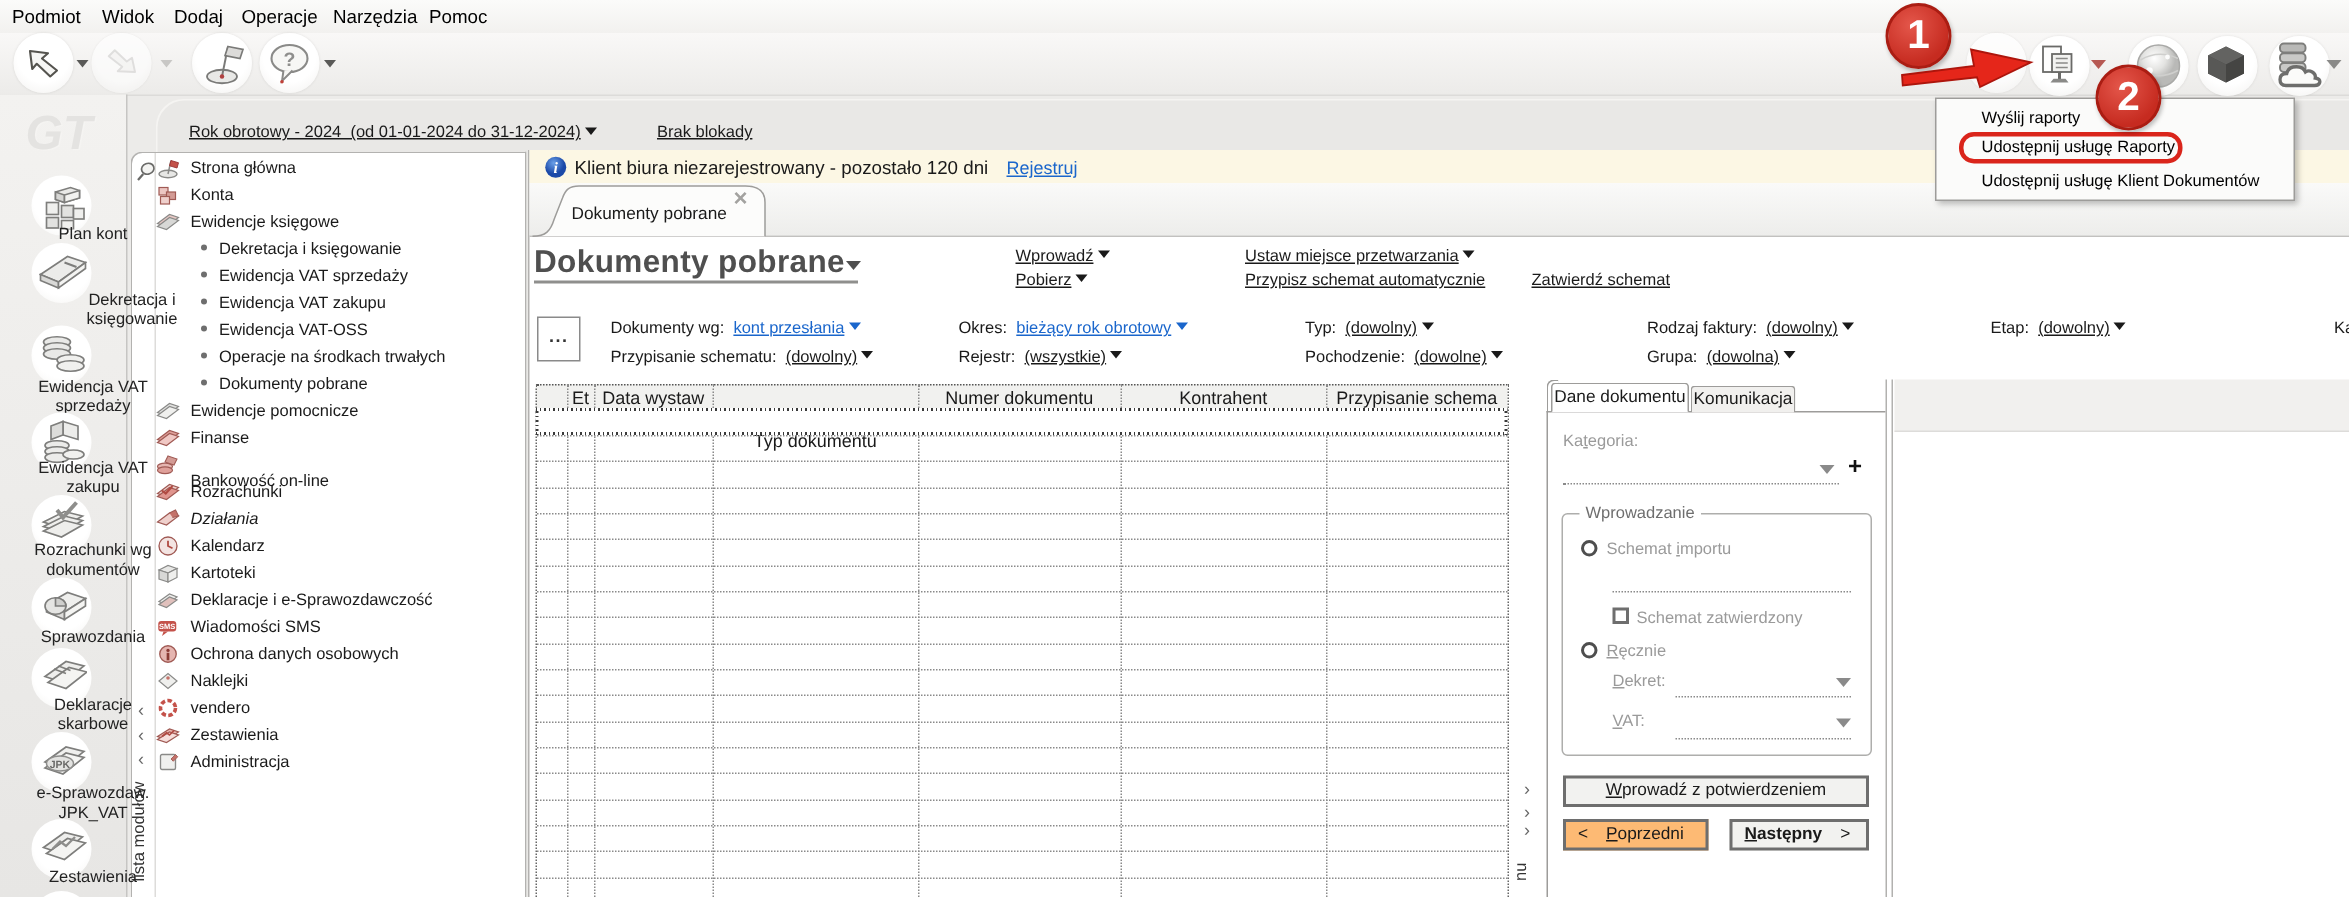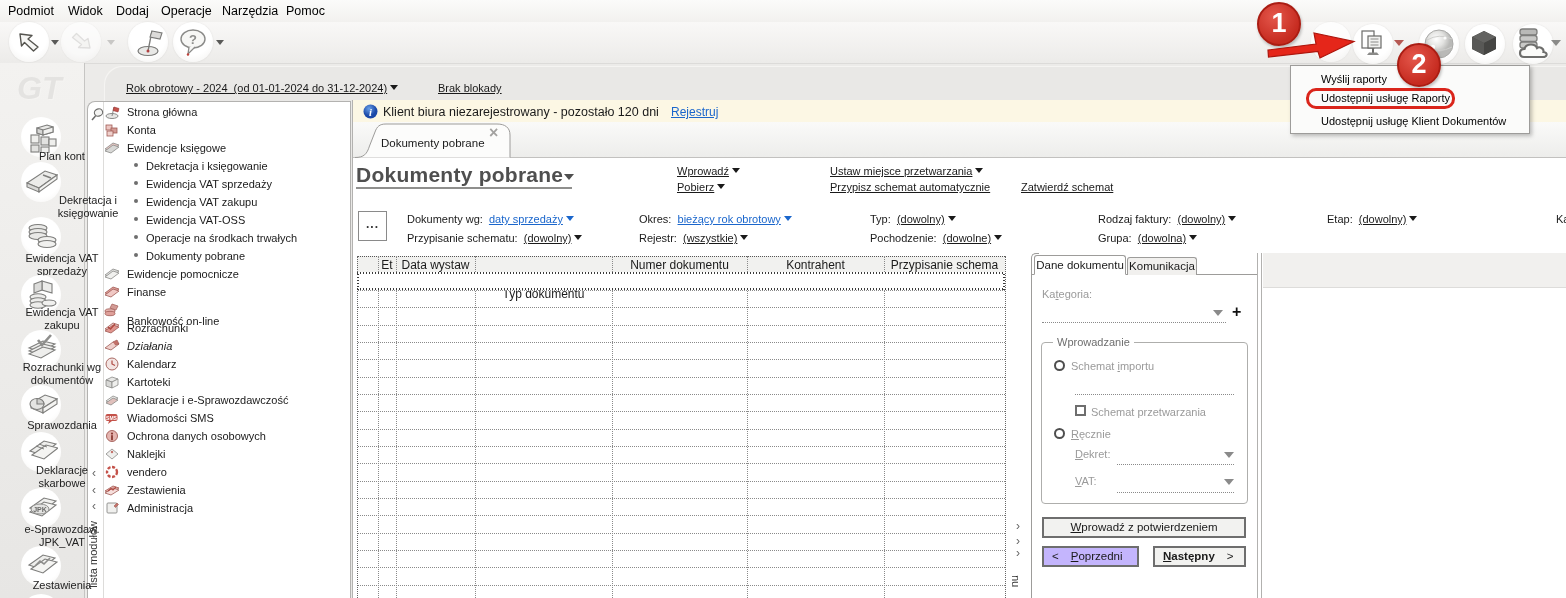--- a/index.html
+++ b/index.html
@@ -390,21 +390,21 @@
   <div class="abs" style="left:356px;top:187px;width:216px;height:0;border-top:2px solid #8f8f8d;"></div>
   <div class="abs" style="left:564px;top:174px;width:0;height:0;border-left:5px solid transparent;border-right:5px solid transparent;border-top:6px solid #4f4f4f;"></div>
   <div class="abs ul flink" style="left:677px;top:165px;">Wprowadź<span class="caret"></span></div>
   <div class="abs ul flink" style="left:677px;top:181px;">Pobierz<span class="caret"></span></div>
   <div class="abs ul flink" style="left:830px;top:165px;">Ustaw miejsce przetwarzania<span class="caret"></span></div>
   <div class="abs ul flink" style="left:830px;top:181px;">Przypisz schemat automatycznie</div>
   <div class="abs ul flink" style="left:1021px;top:181px;">Zatwierdź schemat</div>
 </div>
 <div id="filters">
   <div class="abs" style="left:358px;top:211px;width:29px;height:30px;background:#fff;border:1px solid #8a8a8a;box-sizing:border-box;text-align:center;line-height:25px;font-weight:bold;color:#333;letter-spacing:1px;">...</div>
-  <div class="abs flink" style="left:407px;top:213px;">Dokumenty wg:&nbsp; <span class="blue ul">daty sprzedaży</span><span class="caret b"></span></div>
+  <div class="abs flink" style="left:407px;top:213px;">Dokumenty wg:&nbsp; <span class="blue ul">kont przesłania</span><span class="caret b"></span></div>
   <div class="abs flink" style="left:407px;top:232px;">Przypisanie schematu:&nbsp; <span class="ul">(dowolny)</span><span class="caret"></span></div>
   <div class="abs flink" style="left:639px;top:213px;">Okres:&nbsp; <span class="blue ul">bieżący rok obrotowy</span><span class="caret b"></span></div>
   <div class="abs flink" style="left:639px;top:232px;">Rejestr:&nbsp; <span class="ul">(wszystkie)</span><span class="caret"></span></div>
   <div class="abs flink" style="left:870px;top:213px;">Typ:&nbsp; <span class="ul">(dowolny)</span><span class="caret"></span></div>
   <div class="abs flink" style="left:870px;top:232px;">Pochodzenie:&nbsp; <span class="ul">(dowolne)</span><span class="caret"></span></div>
   <div class="abs flink" style="left:1098px;top:213px;">Rodzaj faktury:&nbsp; <span class="ul">(dowolny)</span><span class="caret"></span></div>
   <div class="abs flink" style="left:1098px;top:232px;">Grupa:&nbsp; <span class="ul">(dowolna)</span><span class="caret"></span></div>
   <div class="abs flink" style="left:1327px;top:213px;">Etap:&nbsp; <span class="ul">(dowolny)</span><span class="caret"></span></div>
   <div class="abs flink" style="left:1556px;top:213px;">Kategoria</div>
 </div>
@@ -460,31 +460,31 @@
   <div class="abs gray" style="left:1042px;top:288px;font-size:11px;">Ka<u>t</u>egoria:</div>
   <div class="abs caret g" style="left:1210px;top:310px;border-left-width:5px;border-right-width:5px;border-top-width:6px;"></div>
   <div class="abs" style="left:1232px;top:303px;font-size:16px;font-weight:bold;color:#111;">+</div>
   <div class="abs dotline" style="left:1042px;top:322px;width:184px;"></div>
   <div class="abs" style="left:1041px;top:342px;width:207px;height:162px;border:1px solid #aeaeac;border-radius:4px;box-sizing:border-box;"></div>
   <div class="abs" style="left:1053px;top:336px;background:#fff;padding:0 4px;font-size:11px;color:#6e6e6e;">Wprowadzanie</div>
   <div class="abs" style="left:1054px;top:360px;width:11px;height:11px;border:2px solid #4e4e4e;border-radius:50%;box-sizing:border-box;background:#fff;"></div>
   <div class="abs gray" style="left:1071px;top:360px;font-size:11px;">Schemat <u>i</u>mportu</div>
   <div class="abs dotline" style="left:1075px;top:394px;width:159px;"></div>
   <div class="abs" style="left:1075px;top:405px;width:11px;height:11px;border:2px solid #6e6e6e;box-sizing:border-box;background:#fff;"></div>
-  <div class="abs gray" style="left:1091px;top:406px;font-size:11px;">Schemat przetwarzania</div>
+  <div class="abs gray" style="left:1091px;top:406px;font-size:11px;">Schemat zatwierdzony</div>
   <div class="abs" style="left:1054px;top:428px;width:11px;height:11px;border:2px solid #4e4e4e;border-radius:50%;box-sizing:border-box;background:#fff;"></div>
   <div class="abs gray" style="left:1071px;top:428px;font-size:11px;"><u>R</u>ęcznie</div>
   <div class="abs gray" style="left:1075px;top:448px;font-size:11px;"><u>D</u>ekret:</div>
   <div class="abs dotline" style="left:1117px;top:464px;width:117px;"></div>
   <div class="abs caret g" style="left:1221px;top:452px;border-left-width:5px;border-right-width:5px;border-top-width:6px;"></div>
   <div class="abs gray" style="left:1075px;top:475px;font-size:11px;"><u>V</u>AT:</div>
   <div class="abs dotline" style="left:1117px;top:492px;width:117px;"></div>
   <div class="abs caret g" style="left:1221px;top:479px;border-left-width:5px;border-right-width:5px;border-top-width:6px;"></div>
   <div class="abs" style="left:1042px;top:517px;width:204px;height:21px;background:#f2f2f0;border:2px solid #6e6e6e;box-sizing:border-box;text-align:center;font-size:11.5px;line-height:17px;"><u>W</u>prowadź z potwierdzeniem</div>
-  <div class="abs" style="left:1042px;top:546px;width:97px;height:21px;background:#c4b5fd;border:2px solid #6e6e6e;box-sizing:border-box;font-size:11.5px;line-height:17px;"><span style="margin-left:8px;">&lt;</span><span style="margin-left:12px;"><u>P</u>oprzedni</span></div>
+  <div class="abs" style="left:1042px;top:546px;width:97px;height:21px;background:#fdba74;border:2px solid #6e6e6e;box-sizing:border-box;font-size:11.5px;line-height:17px;"><span style="margin-left:8px;">&lt;</span><span style="margin-left:12px;"><u>P</u>oprzedni</span></div>
   <div class="abs" style="left:1153px;top:546px;width:93px;height:21px;background:#f2f2f0;border:2px solid #6e6e6e;box-sizing:border-box;font-size:11.5px;line-height:17px;"><span style="margin-left:8px;font-weight:bold;"><u>N</u>astępny</span><span style="margin-left:12px;">&gt;</span></div>
 </div>
 <div id="fareast">
   <div class="abs" style="left:1257px;top:253px;width:0;height:345px;border-left:1px solid #b2b1af;"></div>
   <div class="abs" style="left:1261px;top:253px;width:0;height:345px;border-left:1px solid #b2b1af;"></div>
   <div class="abs" style="left:1263px;top:253px;width:303px;height:34px;background:#f1f0ee;border-bottom:1px solid #dddcda;"></div>
 </div>
 
 <div id="dropdown">
   <div class="abs" style="left:1290px;top:65px;width:240px;height:69px;background:#fbfbfa;border:1px solid #9d9c9a;box-shadow:2px 2px 4px rgba(0,0,0,0.25);box-sizing:border-box;"></div>

